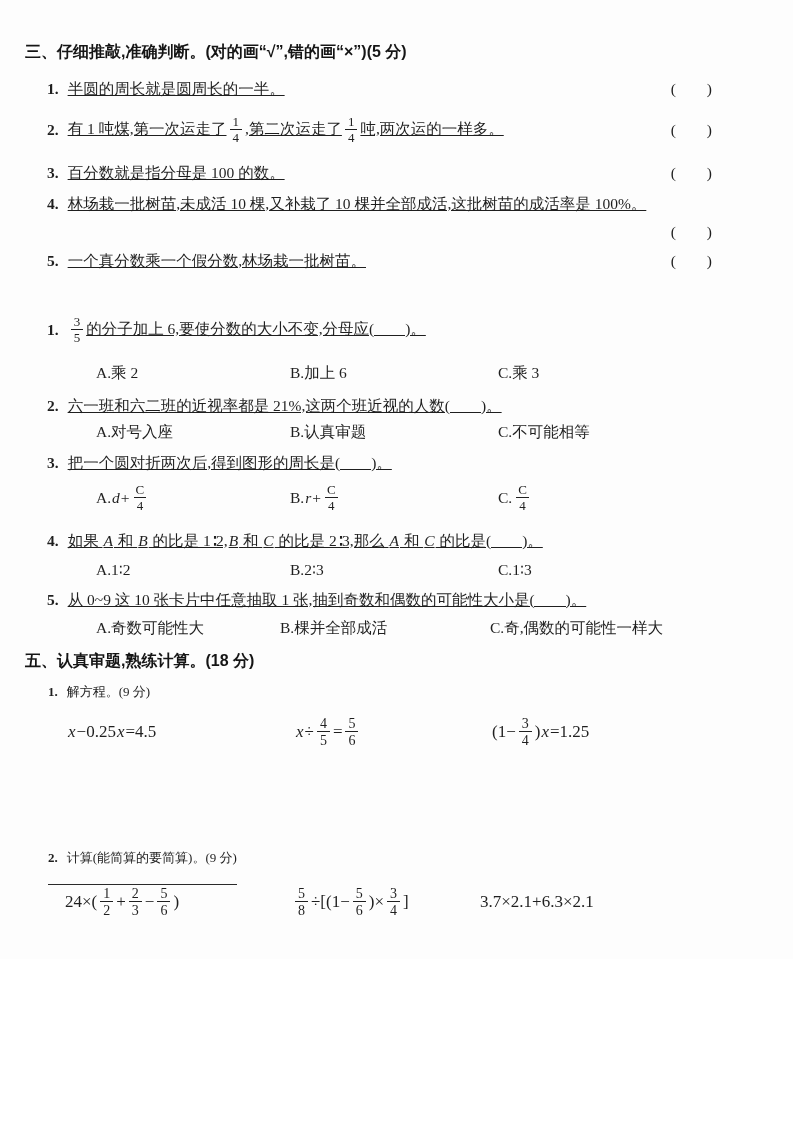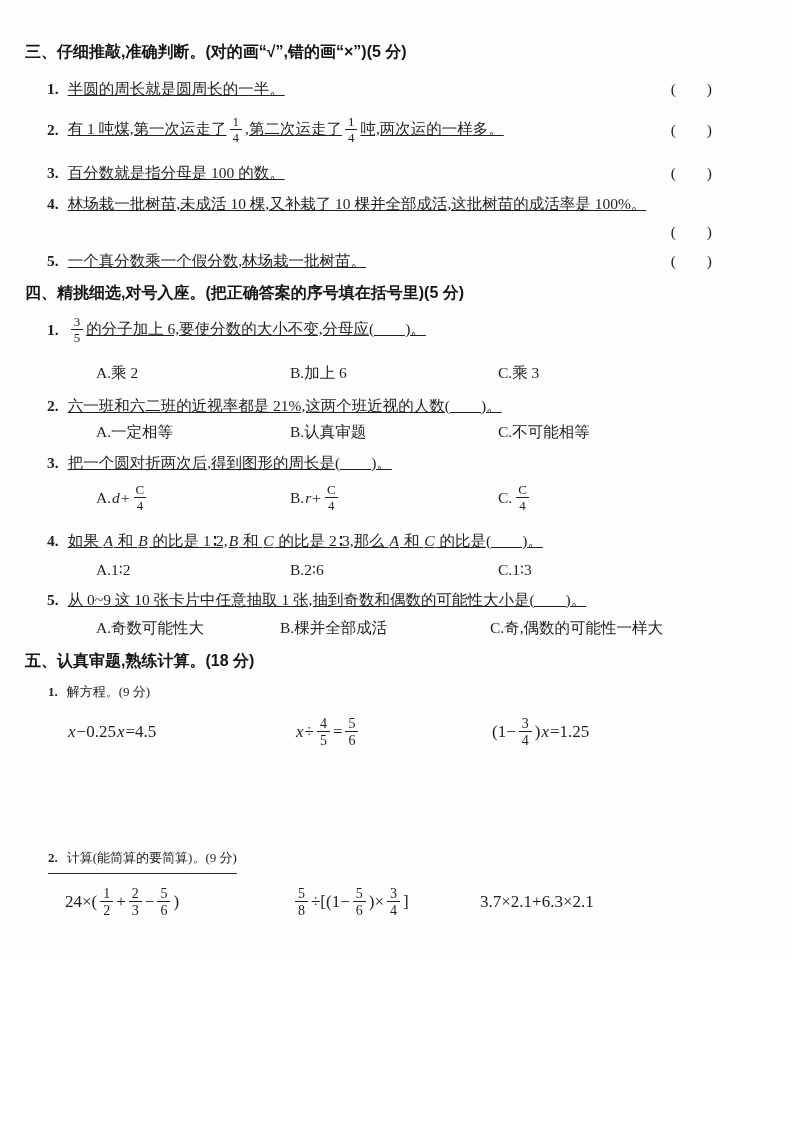--- a/index.html
+++ b/index.html
@@ -15,21 +15,21 @@
   .qnum{font-weight:bold;margin-right:9px;flex:none;}
   .qtext{flex:1;min-width:0;text-decoration:underline;}
   .bracket{flex:none;margin-left:12px;}
   .bracket-row{position:absolute;right:81px;font-size:15.5px;}
   .opt-row{position:absolute;left:68px;right:81px;font-size:15.5px;white-space:nowrap;}
   .opt{position:absolute;top:0;display:flex;align-items:center;height:100%;margin-left:28px;}
   .opt-a{left:0;}
   .opt-b{left:194px;}
   .opt-c{left:402px;}
   .sub-label{position:absolute;font-size:13px;white-space:nowrap;}
-  .underlined{border-bottom:1.5px solid #2a2a2a;padding-bottom:6px;display:inline-block;}
+  .underlined{border-bottom:1.5px solid #2a2a2a;padding-bottom:17px;display:inline-block;}
   .eq-row{position:absolute;left:0;right:0;font-size:17px;}
   .eq{position:absolute;top:0;display:flex;align-items:center;height:100%;white-space:nowrap;}
   .frac{
     display:inline-flex;flex-direction:column;align-items:center;vertical-align:middle;
     margin:0 3px;line-height:1.1;font-size:13px;
   }
   .eq .frac{font-size:14px;}
   .frac .fnum{padding:0 3px;}
   .frac .fden{border-top:1.3px solid currentColor;padding:1px 3px 0;}
   .var{font-style:italic;padding:0 1px;}
@@ -76,41 +76,40 @@
   <div class="bracket-row" style="top:222px">
     <span class="bracket">(　　)</span>
   </div>
 
   <div class="qrow" style="top:251px;height:20px">
     <span class="qnum">5.</span>
     <span class="qtext">一个真分数乘一个假分数,林场栽一批树苗。</span>
     <span class="bracket">(　　)</span>
   </div>
 
-  <div class="sec-title" style="top:283px">四、精挑细选,对号入座。(把正确答案的序号填在括号里)(5 分)</div>
 
   <div class="qrow" style="top:306px;height:48px">
     <span class="qnum">1.</span>
     <span class="qtext"><span class="frac">
           <span class="fnum">3</span>
           <span class="fden">5</span>
         </span>的分子加上 6,要使分数的大小不变,分母应(　　)。</span>
   </div>
   <div class="opt-row" style="top:363px;height:20px">
     <span class="opt opt-a">A.乘 2</span>
     <span class="opt opt-b">B.加上 6</span>
     <span class="opt opt-c">C.乘 3</span>
   </div>
 
   <div class="qrow" style="top:396px;height:20px">
     <span class="qnum">2.</span>
     <span class="qtext">六一班和六二班的近视率都是 21%,这两个班近视的人数(　　)。</span>
   </div>
   <div class="opt-row" style="top:422px;height:20px">
-    <span class="opt opt-a">A.一定相等</span>
+    <span class="opt opt-a">A.对号入座</span>
     <span class="opt opt-b">B.认真审题</span>
     <span class="opt opt-c">C.不可能相等</span>
   </div>
 
   <div class="qrow" style="top:453px;height:20px">
     <span class="qnum">3.</span>
     <span class="qtext">把一个圆对折两次后,得到图形的周长是(　　)。</span>
   </div>
   <div class="opt-row" style="top:474px;height:48px">
     <span class="opt opt-a">A.<span class="var">d</span>+<span class="frac">
@@ -126,21 +125,21 @@
           <span class="fden">4</span>
         </span></span>
   </div>
 
   <div class="qrow" style="top:531px;height:20px">
     <span class="qnum">4.</span>
     <span class="qtext">如果 <span class="var">A</span> 和 <span class="var">B</span> 的比是 1∶2,<span class="var">B</span> 和 <span class="var">C</span> 的比是 2∶3,那么 <span class="var">A</span> 和 <span class="var">C</span> 的比是(　　)。</span>
   </div>
   <div class="opt-row" style="top:560px;height:20px">
     <span class="opt opt-a">A.1∶2</span>
-    <span class="opt opt-b">B.2∶6</span>
+    <span class="opt opt-b">B.2∶3</span>
     <span class="opt opt-c">C.1∶3</span>
   </div>
 
   <div class="qrow" style="top:590px;height:20px">
     <span class="qnum">5.</span>
     <span class="qtext">从 0~9 这 10 张卡片中任意抽取 1 张,抽到奇数和偶数的可能性大小是(　　)。</span>
   </div>
   <div class="opt-row" style="top:618px;height:20px">
     <span class="opt opt-a">A.奇数可能性大</span>
     <span class="opt opt-b" style="left:184px">B.棵并全部成活</span>

